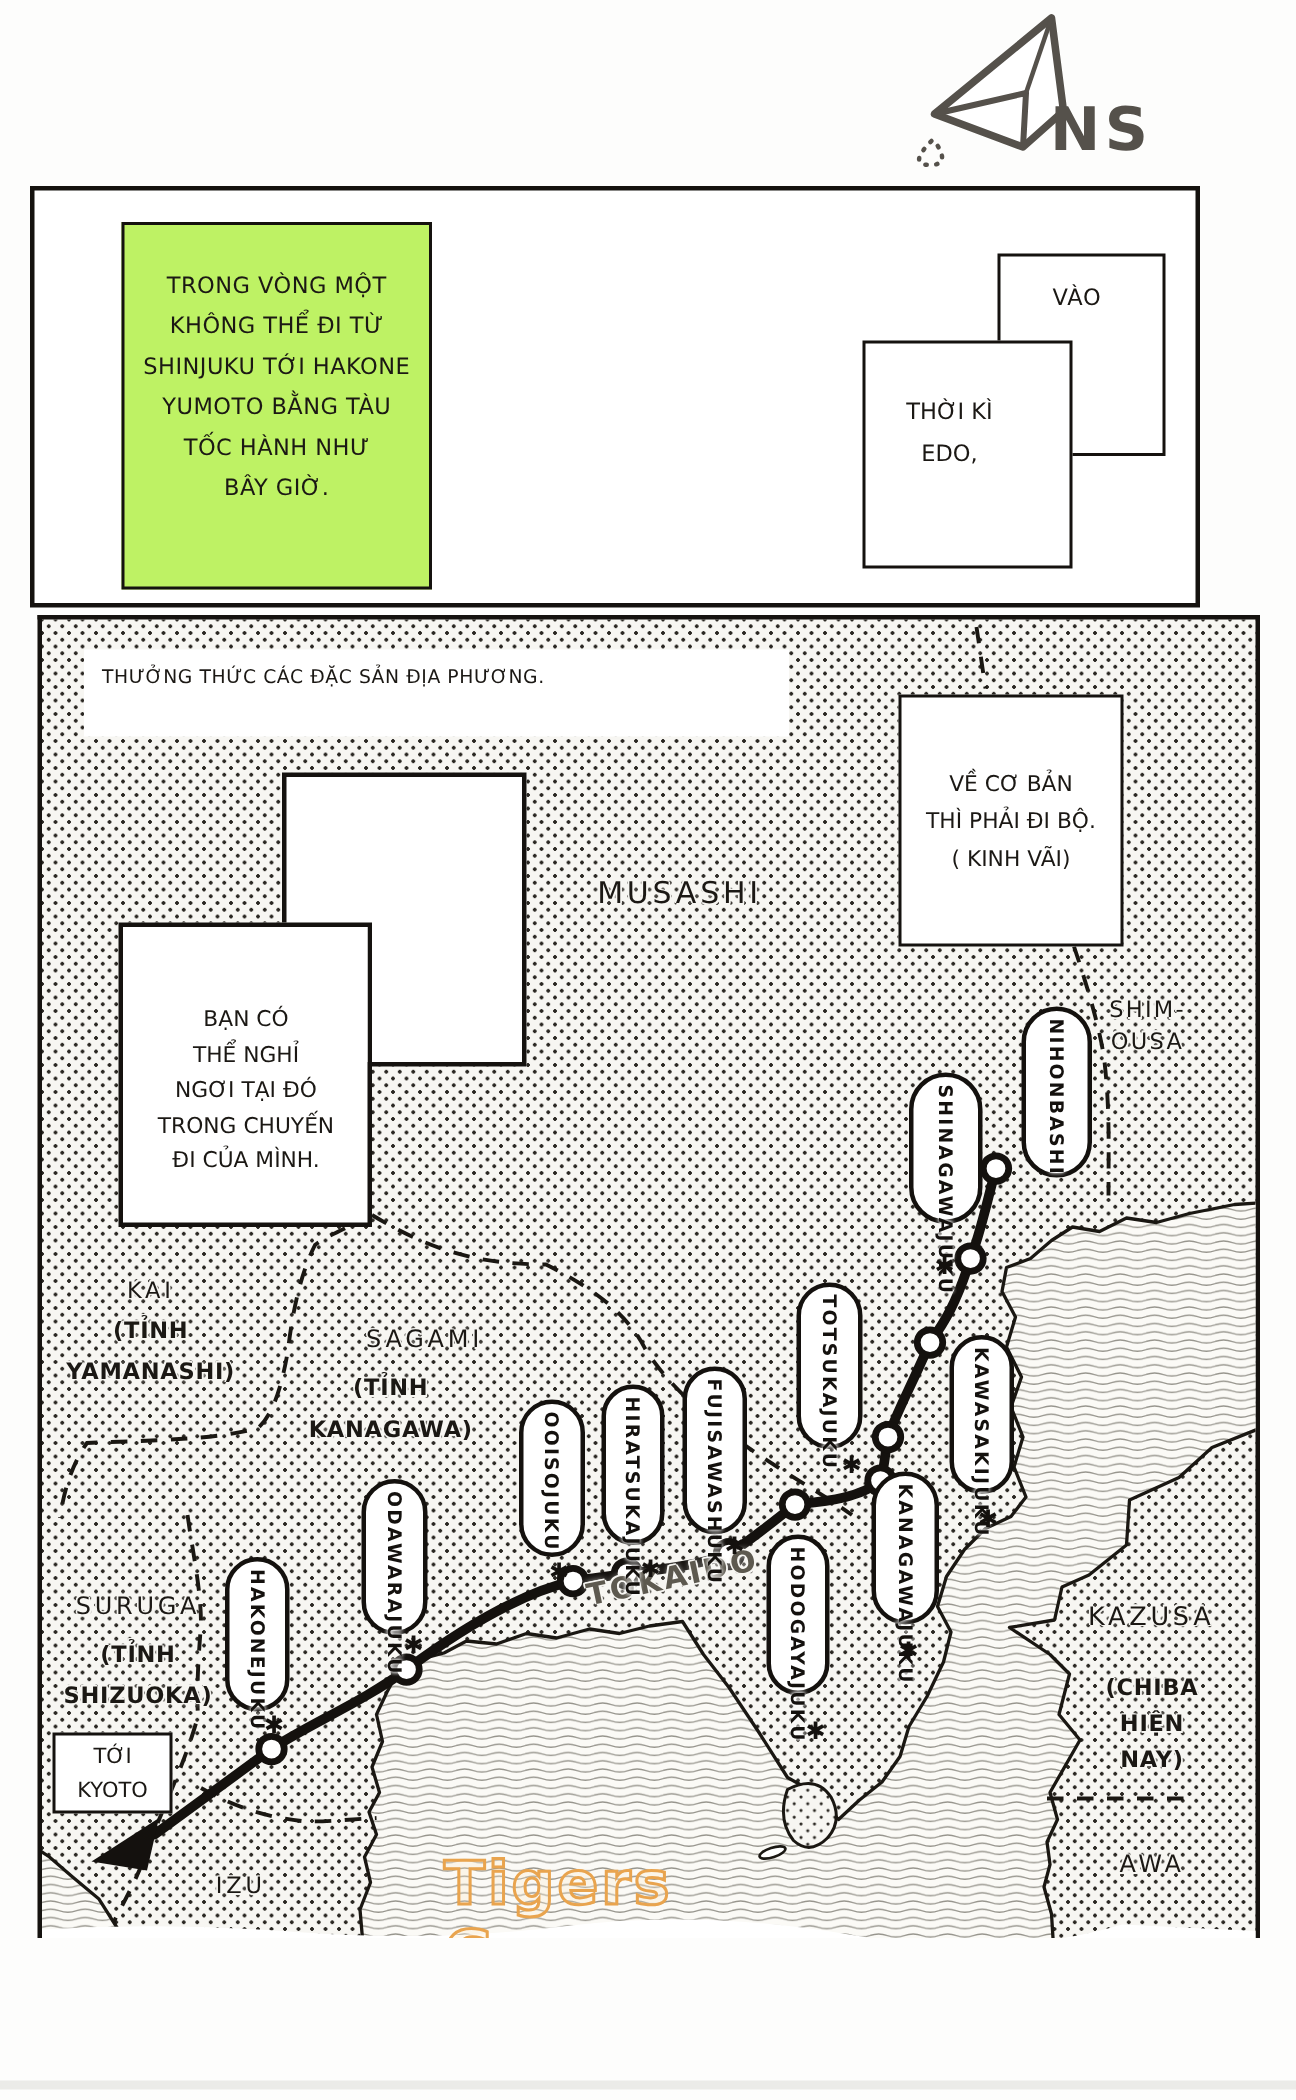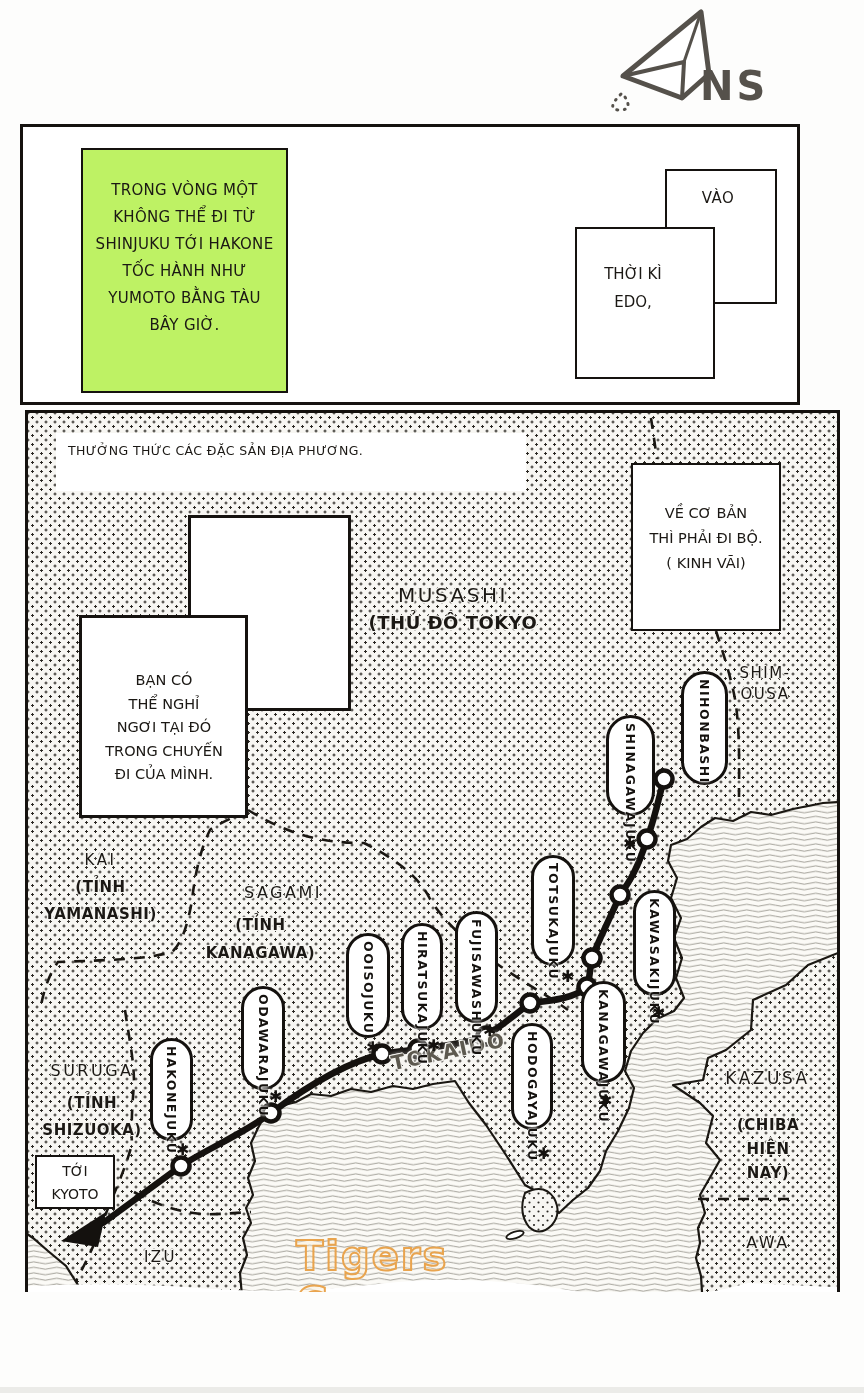--- a/index.html
+++ b/index.html
@@ -39,22 +39,22 @@
                background-position:0 0, 4.5px 4.5px; }
   .map-svg { position:absolute; left:0; top:0; z-index:1; }
 
   .halo { text-shadow:-1px 0 0 #f7f6f2, 1px 0 0 #f7f6f2, 0 -1px 0 #f7f6f2, 0 1px 0 #f7f6f2,
                       -1px -1px 0 #f7f6f2, 1px 1px 0 #f7f6f2, 0 0 5px #f7f6f2; }
 
   .footnote { position:absolute; left:28px; top:20px; width:470px; height:58px;
               background:#fff; z-index:2; padding:6px 0 0 12px; }
   .fline { font-size:12.5px; line-height:24px; letter-spacing:.4px; white-space:nowrap; }
 
-  .walk-box { position:absolute; left:603px; top:50px; width:150px; height:168px;
-              background:#fff; border:2.5px solid #15120f; z-index:2; padding-top:36px; }
+  .walk-box { position:absolute; left:571px; top:50px; width:150px; height:168px;
+              background:#fff; border:2.5px solid #15120f; z-index:2; padding-top:46px; }
   .wline { text-align:center; font-size:14.5px; line-height:25px; }
 
   .route-rect-top    { position:absolute; left:160px; top:102px; width:163px; height:196px;
                        background:#fff; border:3px solid #15120f; z-index:2; }
   .route-rect-bottom { position:absolute; left:51px;  top:202px; width:169px; height:203px;
                        background:#fff; border:3px solid #15120f; z-index:2; }
   .route-patch { position:absolute; left:163px; top:205px; width:54px; height:90px; background:#fff; z-index:3; }
   .route-text-top    { position:absolute; left:166px; top:126px; width:152px; z-index:4; }
   .route-text-bottom { position:absolute; left:55px;  top:256px; width:162px; z-index:4; }
   .rline { text-align:center; font-size:14.5px; line-height:23.5px; }
@@ -128,22 +128,22 @@
     <path d="M23,86 q-16,16 -1,16 q13,0 5,-13" fill="none" stroke="#55514b" stroke-width="3" stroke-linecap="round" stroke-dasharray="1 6"></path>
     <text x="102" y="92" font-size="40" font-weight="bold" letter-spacing="3" fill="#55514b" font-family="DejaVu Sans, sans-serif">NS</text>
   </svg>
 
   <div class="top-panel">
     <div class="speech-box">
       <div class="speech-lines">
         <div class="sline">TRONG VÒNG MỘT</div>
         <div class="sline">KHÔNG THỂ ĐI TỪ</div>
         <div class="sline">SHINJUKU TỚI HAKONE</div>
+        <div class="sline">YUMOTO BẰNG TÀU</div>
         <div class="sline">TỐC HÀNH NHƯ</div>
-        <div class="sline">YUMOTO BẰNG TÀU</div>
         <div class="sline">BÂY GIỜ.</div>
       </div>
     </div>
     <div class="edo-rect-a"></div>
     <div class="edo-rect-b"></div>
     <div class="edo-patch"></div>
     <div class="edo-vao">VÀO</div>
     <div class="edo-l1">THỜI KÌ</div>
     <div class="edo-l2">EDO,</div>
   </div>
@@ -226,21 +226,20 @@
     <div class="route-text-bottom">
       <div class="rline">BẠN CÓ</div>
       <div class="rline">THỂ NGHỈ</div>
       <div class="rline">NGƠI TẠI ĐÓ</div>
       <div class="rline">TRONG CHUYẾN</div>
       <div class="rline">ĐI CỦA MÌNH.</div>
     </div>
 
     <div class="region-title musashi-title halo">MUSASHI</div>
     <div class="region-sub musashi-sub halo">
-      <div>(THỦ ĐÔ TOKYO</div>
     </div>
     <div class="shimousa halo">
       <div>SHIM-</div>
       <div>OUSA</div>
     </div>
     <div class="region-title kai-title halo">KAI</div>
     <div class="region-sub kai-sub halo">
       <div>(TỈNH</div>
       <div>YAMANASHI)</div>
     </div>

